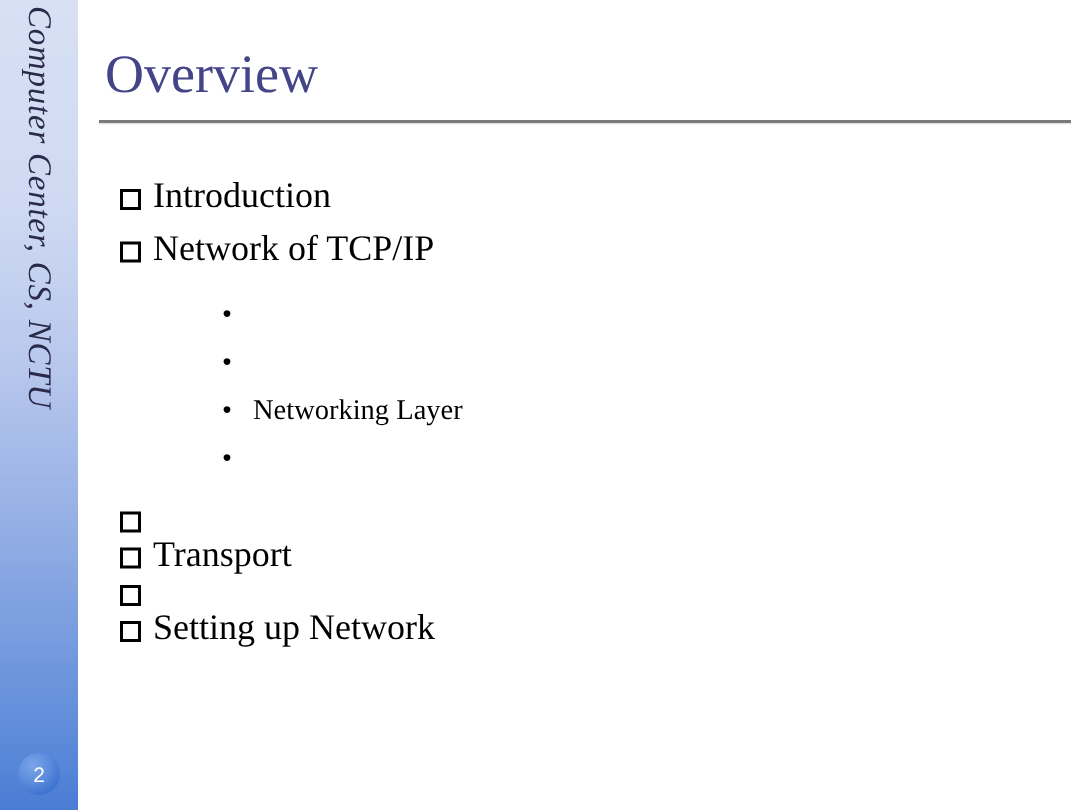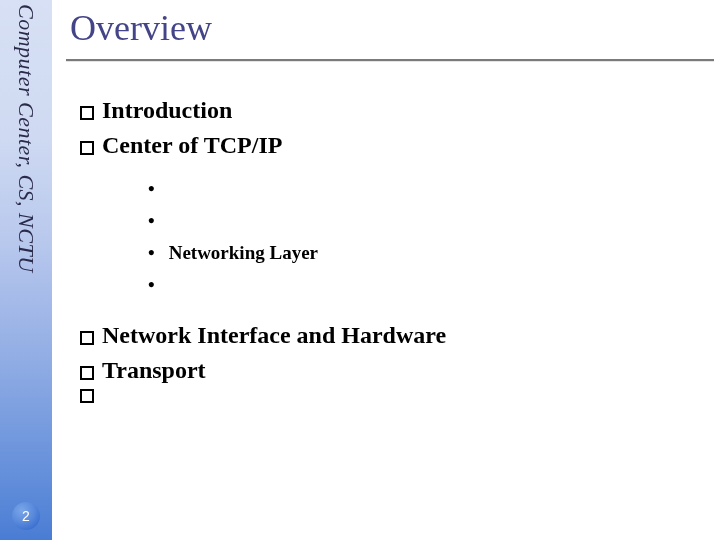--- a/index.html
+++ b/index.html
@@ -53,37 +53,37 @@
     font-family: Arial, Helvetica, sans-serif;
     font-size: 14px;
     display: flex;
     align-items: center;
     justify-content: center;
   }
   .content {
     position: absolute;
     left: 66px; top: 0;
     right: 0; bottom: 0;
-    padding-top: 7px;
+    padding-top: 28px;
   }
   .title {
     font-size: 36px;
     font-family: "Times New Roman", Times, serif;
     color: #444488;
     margin-left: 4px;
     margin-bottom: 10px;
   }
   .title-rule {
     height: 2px;
     background: #7a7a7a;
     box-shadow: 0 1px 0 #e4e4e4;
     margin-bottom: 32px;
     margin-right: 6px;
   }
-  .top-items { margin-left: 14px; font-weight: bold; }
+  .top-items { margin-left: 14px; }
   .q-item {
     font-size: 24px;
     color: #000000;
     line-height: 1.45;
     display: flex;
     align-items: baseline;
     gap: 8px;
   }
   .q-bullet {
     display: inline-block;
@@ -127,44 +127,47 @@
   <div class="title">Overview</div>
   <div class="title-rule"></div>
 
   <div class="top-items">
     <div class="q-item">
       <span class="q-bullet"></span>
       <span>Introduction</span>
     </div>
     <div class="q-item">
       <span class="q-bullet"></span>
-      <span>Center of TCP/IP</span>
+      <span>Network of TCP/IP</span>
     </div>
 
     <div class="sub-list">
       <div class="sub-item">
         <span class="dot">•</span>
       </div>
       <div class="sub-item">
         <span class="dot">•</span>
       </div>
       <div class="sub-item">
         <span class="dot">•</span>
         <span>Networking Layer</span>
       </div>
       <div class="sub-item">
         <span class="dot">•</span>
       </div>
     </div>
 
     <div class="q-item">
       <span class="q-bullet"></span>
-      <span>Network Interface and Hardware</span>
     </div>
     <div class="q-item">
       <span class="q-bullet"></span>
       <span>Transport</span>
     </div>
     <div class="q-item">
       <span class="q-bullet"></span>
     </div>
+    <div class="q-item">
+      <span class="q-bullet"></span>
+      <span>Setting up Network</span>
+    </div>
   </div>
 </div>
 
 </body></html>

